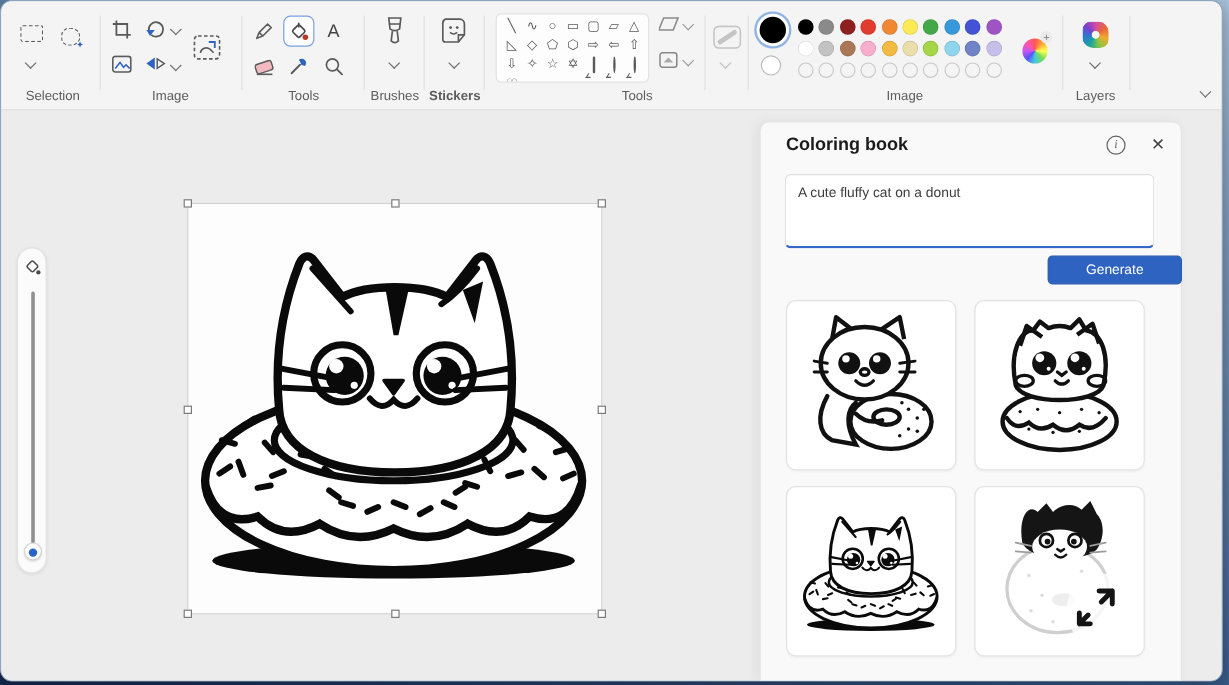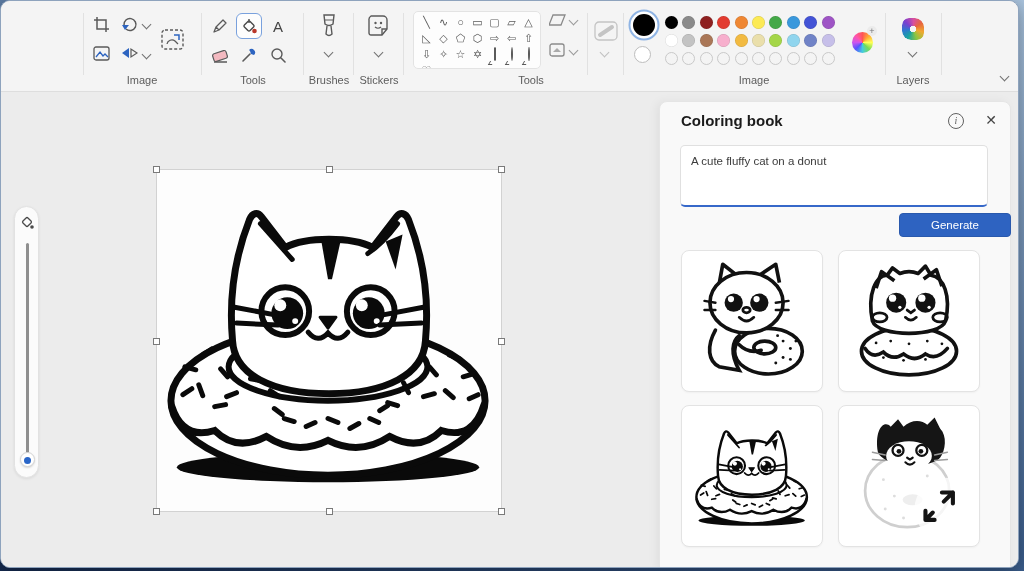--- a/index.html
+++ b/index.html
@@ -89,21 +89,21 @@
   .fill-slider .thumb::after { content:""; position:absolute; left:3.5px; top:3.5px;
     width:7px; height:7px; border-radius:50%; background:#2a66c8; }
 
   
   .selection { position:absolute; left:155px; top:76px; width:346px; height:343px;
     background:#fdfdfd; border:1px solid #d2d2d2; }
   .handle { position:absolute; width:7px; height:7px; background:#fff;
     border:1.2px solid #7a7a7a; }
 
   
-  .panel { position:absolute; left:658px; top:8px; width:352px; height:468px;
+  .panel { position:absolute; left:632px; top:8px; width:352px; height:468px;
     background:#f9f9f9; border:1px solid #e5e5e5; border-radius:8px 8px 0 0;
     box-shadow:-3px 0 10px rgba(0,0,0,.05); }
   .panel-title { position:absolute; left:21px; top:10px; font-size:15px; font-weight:700;
     color:#1b1b1b; }
   .panel-info { position:absolute; left:288px; top:11px; width:16px; height:16px;
     border:1.2px solid #616161; border-radius:50%; color:#616161; font-size:10px;
     text-align:center; line-height:14px; font-style:italic; font-family:"Liberation Serif",serif; }
   .panel-close { position:absolute; left:322px; top:9px; font-size:14px; color:#444;
     width:18px; height:18px; text-align:center; line-height:18px; }
   .prompt-box { position:absolute; left:20px; top:43px; width:308px; height:62px;
@@ -145,20 +145,26 @@
       <path d="M152,163 Q162,175 172,164 Q182,175 192,163" fill="none" stroke="#0a0a0a" stroke-width="5" stroke-linecap="round"></path>
       <path d="M78,138 L120,146 M80,154 L122,156 M226,146 L268,138 M224,156 L266,154" stroke="#0a0a0a" stroke-width="5" stroke-linecap="round"></path>
     </g>
   </defs>
 </svg>
 
 <div class="window">
 
   <div class="ribbon">
 
+    <div class="grp" style="left:6px;width:74px;">
+      <div class="sel-rect"></div>
+      <span class="chev" style="position:absolute;left:15px;top:48px;"></span>
+      <div class="sel-free"></div>
+      <div class="grp-label">Selection</div>
+    </div>
     <div class="vsep" style="left:82px;"></div>
 
     <div class="grp" style="left:86px;width:110px;">
       <svg class="icon-abs" style="left:6px;top:15px;" width="17" height="17">
         <path d="M4,1 v12 h12 M1,4 h12 v12" fill="none" stroke="#5a5a5a" stroke-width="1.5"></path>
         </svg>
       <svg class="icon-abs" style="left:34px;top:15px;" width="17" height="17">
         <path d="M3,9 a6,6 0 1 1 2,4" fill="none" stroke="#5a5a5a" stroke-width="1.5"></path>
         <polygon points="1,9 8,9 4,14" fill="#2d64c0"></polygon>
         </svg>
@@ -223,21 +229,21 @@
       <svg class="icon-abs" style="left:12px;top:13px;" width="20" height="24">
         <path d="M5,1 h10 l-1,9 q-4,3 -8,0 Z" fill="none" stroke="#5a5a5a" stroke-width="1.4"></path>
         <path d="M8,12 l-1,8 q3,3 6,0 l-1,-8" fill="none" stroke="#5a5a5a" stroke-width="1.4"></path>
         <path d="M5,6 h10" stroke="#5a5a5a" stroke-width="1.2"></path>
         </svg>
       <span class="chev" style="position:absolute;left:18px;top:48px;"></span>
       <div class="grp-label">Brushes</div>
     </div>
     <div class="vsep" style="left:352px;"></div>
 
-    <div class="grp" style="left:356px;width:44px;">
+    <div class="grp" style="left:356px;width:44px;font-weight:bold;">
       <svg class="icon-abs" style="left:11px;top:14px;" width="22" height="22">
         <path d="M3,1 h12 a4,4 0 0 1 4,4 v9 l-5,6 h-11 a2,2 0 0 1 -2,-2 v-13 a4,4 0 0 1 2,-4 Z" fill="none" stroke="#5a5a5a" stroke-width="1.4"></path>
         <path d="M19,14 l-5,0 0,6" fill="none" stroke="#5a5a5a" stroke-width="1.4"></path>
         <circle cx="7.5" cy="8" r="1.2" fill="#5a5a5a"></circle>
           <circle cx="13" cy="8" r="1.2" fill="#5a5a5a"></circle>
         <path d="M7,12 q3,2.5 6,0" fill="none" stroke="#5a5a5a" stroke-width="1.2"></path>
         </svg>
       <span class="chev" style="position:absolute;left:18px;top:48px;"></span>
       <div class="grp-label">Stickers</div>
     </div>

